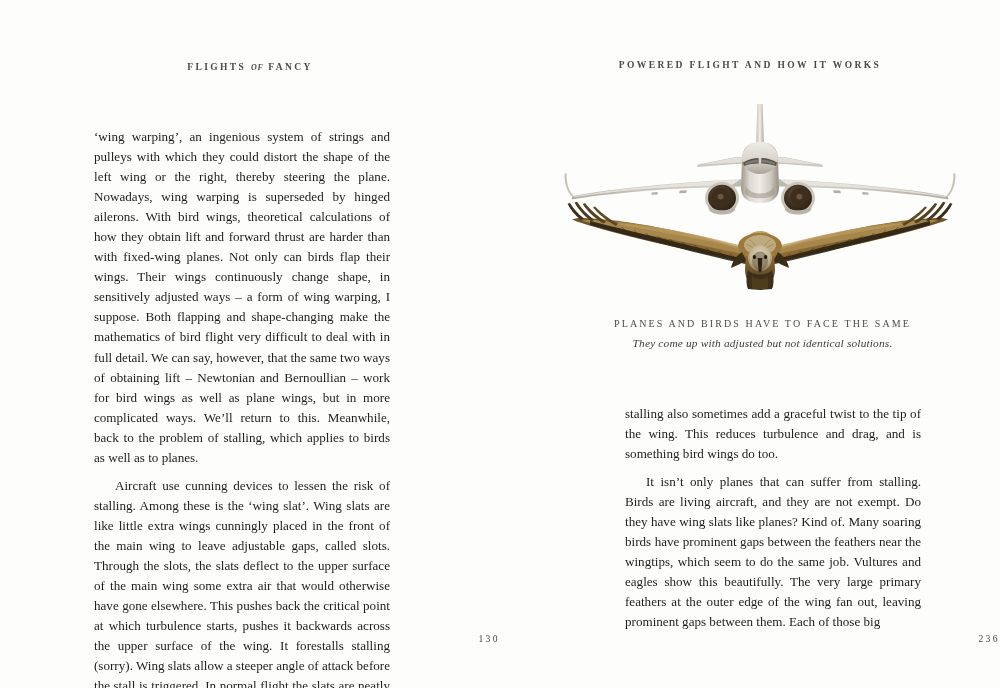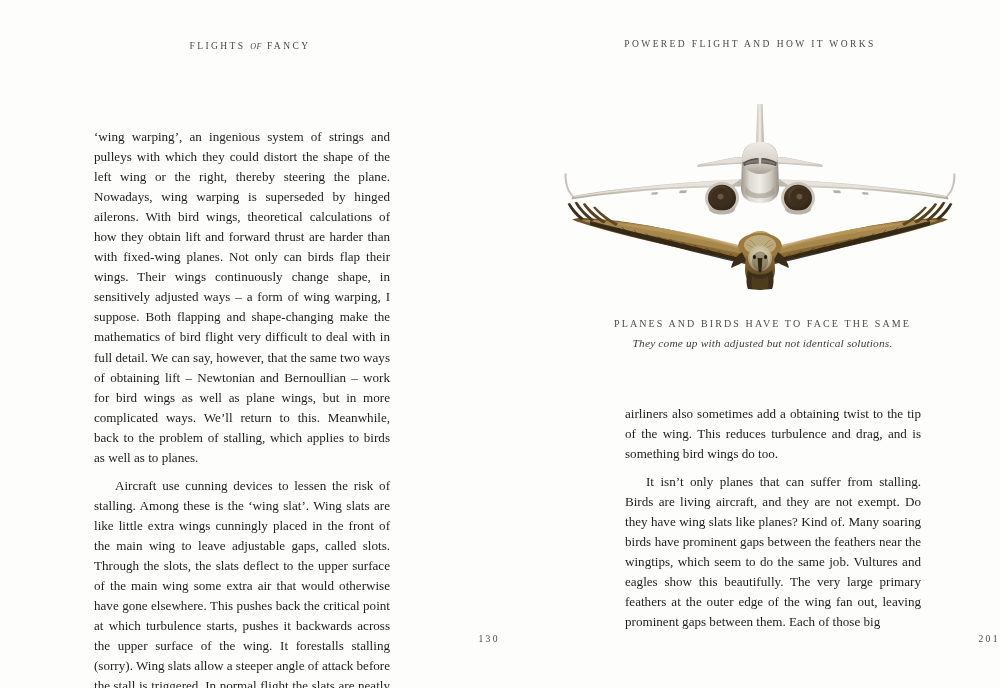--- a/index.html
+++ b/index.html
@@ -27,29 +27,30 @@
     top: 0;
     height: 688px;
     background: #fdfdfc;
   }
   .page-left  { left: 0;   width: 500px; }
   .page-right { left: 500px; width: 500px; }
 
   
   .running-head {
     position: absolute;
-    top: 39px;
+    top: 60px;
     width: 100%;
     text-align: center;
     font-size: 9.5px;
     letter-spacing: 2.4px;
     color: #4a4a48;
     text-transform: uppercase;
     font-variant: small-caps;
     white-space: nowrap;
+    font-weight: bold;
   }
   .running-head .rh-of {
     font-style: italic;
     text-transform: lowercase;
     letter-spacing: 0.6px;
     font-size: 11px;
   }
 
   
   .column {
@@ -344,19 +345,19 @@
       </g>
     </svg>
   </div>
 
   <div class="caption">
     <div class="caption-line">Planes and birds have to face the same</div>
     <div class="caption-sub">They come up with adjusted but not identical solutions.</div>
   </div>
 
   <div class="column col-right-lower">
-    <p>airliners also sometimes add a obtaining twist to the tip of the wing. This reduces turbulence and drag, and is something bird wings do too.</p>
+    <p>stalling also sometimes add a graceful twist to the tip of the wing. This reduces turbulence and drag, and is something bird wings do too.</p>
     <p>It isn’t only planes that can suffer from stalling. Birds are living aircraft, and they are not exempt. Do they have wing slats like planes? Kind of. Many soaring birds have prominent gaps between the feathers near the wingtips, which seem to do the same job. Vultures and eagles show this beautifully. The very large primary feathers at the outer edge of the wing fan out, leaving prominent gaps between them. Each of those big</p>
   </div>
 
-  <div class="folio" style="left:500px;width:500px;">201</div>
+  <div class="folio" style="left:500px;width:500px;">236</div>
 
 </div>
 
 </body></html>

